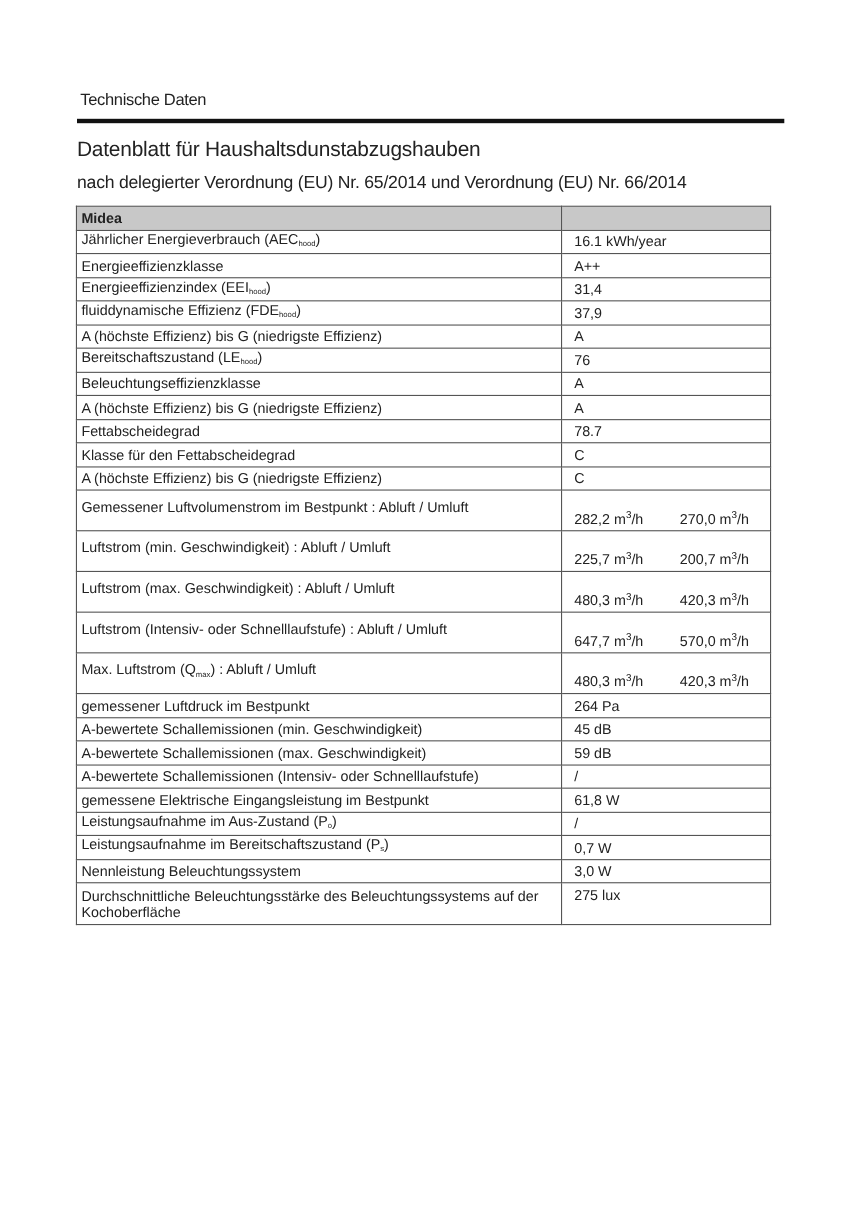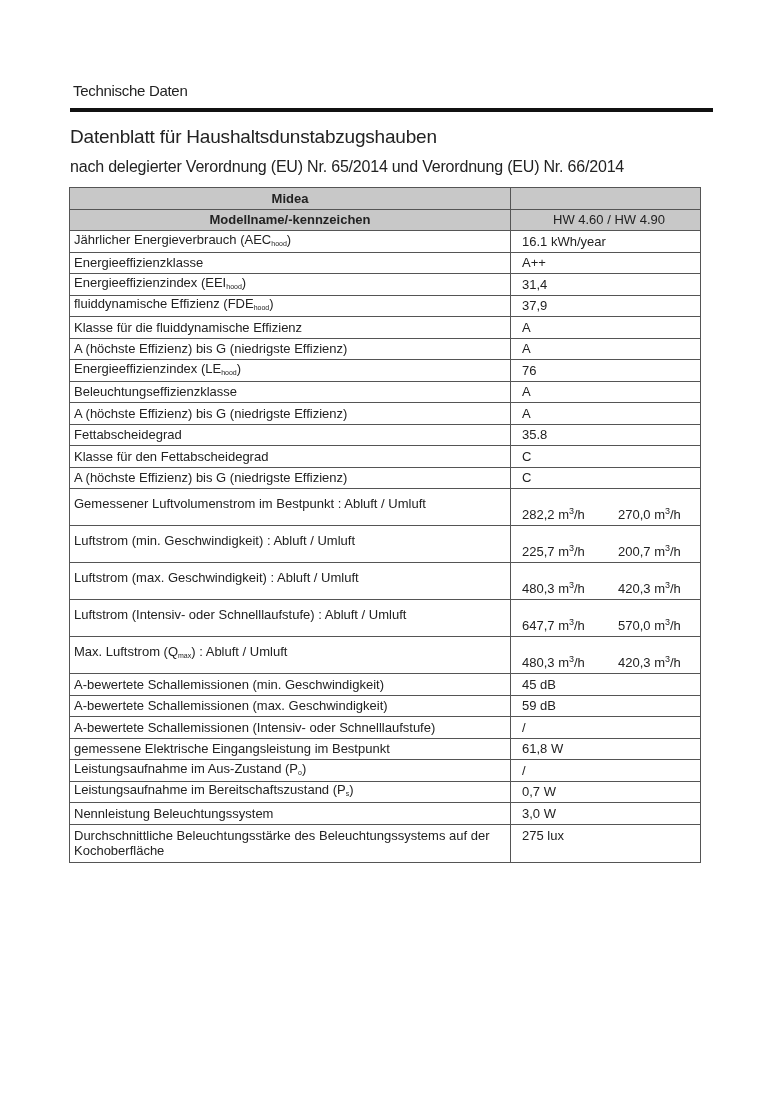--- a/index.html
+++ b/index.html
@@ -8,21 +8,21 @@
   .section-title { position:absolute; left:73px; top:82px; font-size:15px; letter-spacing:-0.3px; color:#222; }
   .rule { position:absolute; left:70px; top:108px; width:643px; height:4px; background:#111; }
   .doc-title { position:absolute; left:70px; top:126px; font-size:19px; font-weight:normal; color:#222; letter-spacing:-0.2px; }
   .doc-subtitle { position:absolute; left:70px; top:158px; font-size:16px; color:#222; letter-spacing:-0.2px; }
   table.spec { position:absolute; left:69px; top:187px; width:631px; border-collapse:collapse;
                font-size:13px; color:#222; table-layout:fixed; }
   table.spec td { border:1px solid #555; padding:0 4px; height:20.5px; vertical-align:middle; line-height:15px; }
   table.spec td.val { padding-left:11px; }
   table.spec col.c1 { width:441px; }
   table.spec col.c2 { width:190px; }
-  tr.hdr td { background:#c8c8c8; font-weight:bold;text-align:center; }
+  tr.hdr td { background:#c8c8c8; font-weight:bold; }
   tr.hdr td.val { font-weight:normal; }
   tr.tall td { height:29px; }
   tr.tall td.lbl { vertical-align:top; padding-top:7px; }
   tr.tall td.val { vertical-align:bottom; padding-bottom:3px; }
   tr.multi td { height:34px; }
   tr.multi td.val { vertical-align:top; padding-top:3px; }
   .v1 { display:inline-block; width:96px; }
   sub { font-size:7px; vertical-align:-2px; }
   sup { font-size:9px; vertical-align:5px; line-height:0; }
 </style>
@@ -37,64 +37,56 @@
 <table class="spec">
   <colgroup>
       <col class="c1">
       <col class="c2">
     </colgroup>
   <tbody>
     <tr class="hdr">
       <td class="lbl">Midea</td>
       <td class="val"></td>
     </tr>
-    <tr class="hdr">
-      <td class="lbl">Modellname/-kennzeichen</td>
-      <td class="val">HW 4.60 / HW 4.90</td>
-    </tr>
 
     <tr>
       <td class="lbl"><span>Jährlicher Energieverbrauch (AEC</span><sub>hood</sub><span>)</span></td>
       <td class="val">16.1 kWh/year</td>
     </tr>
     <tr>
       <td class="lbl">Energieeffizienzklasse</td>
       <td class="val">A++</td>
     </tr>
     <tr>
       <td class="lbl"><span>Energieeffizienzindex (EEI</span><sub>hood</sub><span>)</span></td>
       <td class="val">31,4</td>
     </tr>
     <tr>
       <td class="lbl"><span>fluiddynamische Effizienz (FDE</span><sub>hood</sub><span>)</span></td>
       <td class="val">37,9</td>
     </tr>
     <tr>
-      <td class="lbl">Klasse für die fluiddynamische Effizienz</td>
-      <td class="val">A</td>
-    </tr>
-    <tr>
       <td class="lbl">A (höchste Effizienz) bis G (niedrigste Effizienz)</td>
       <td class="val">A</td>
     </tr>
     <tr>
-      <td class="lbl"><span>Energieeffizienzindex (LE</span><sub>hood</sub><span>)</span></td>
+      <td class="lbl"><span>Bereitschaftszustand (LE</span><sub>hood</sub><span>)</span></td>
       <td class="val">76</td>
     </tr>
     <tr>
       <td class="lbl">Beleuchtungseffizienzklasse</td>
       <td class="val">A</td>
     </tr>
     <tr>
       <td class="lbl">A (höchste Effizienz) bis G (niedrigste Effizienz)</td>
       <td class="val">A</td>
     </tr>
     <tr>
       <td class="lbl">Fettabscheidegrad</td>
-      <td class="val">35.8</td>
+      <td class="val">78.7</td>
     </tr>
     <tr>
       <td class="lbl">Klasse für den Fettabscheidegrad</td>
       <td class="val">C</td>
     </tr>
     <tr>
       <td class="lbl">A (höchste Effizienz) bis G (niedrigste Effizienz)</td>
       <td class="val">C</td>
     </tr>
 
@@ -112,20 +104,24 @@
     </tr>
     <tr class="tall">
       <td class="lbl">Luftstrom (Intensiv- oder Schnelllaufstufe) : Abluft / Umluft</td>
       <td class="val"><span class="v1"><span>647,7 m</span><sup>3</sup><span>/h</span></span><span><span>570,0 m</span><sup>3</sup><span>/h</span></span></td>
     </tr>
     <tr class="tall">
       <td class="lbl"><span>Max. Luftstrom (Q</span><sub>max</sub><span>) : Abluft / Umluft</span></td>
       <td class="val"><span class="v1"><span>480,3 m</span><sup>3</sup><span>/h</span></span><span><span>420,3 m</span><sup>3</sup><span>/h</span></span></td>
     </tr>
 
+    <tr>
+      <td class="lbl">gemessener Luftdruck im Bestpunkt</td>
+      <td class="val">264 Pa</td>
+    </tr>
     <tr>
       <td class="lbl">A-bewertete Schallemissionen (min. Geschwindigkeit)</td>
       <td class="val">45 dB</td>
     </tr>
     <tr>
       <td class="lbl">A-bewertete Schallemissionen (max. Geschwindigkeit)</td>
       <td class="val">59 dB</td>
     </tr>
     <tr>
       <td class="lbl">A-bewertete Schallemissionen (Intensiv- oder Schnelllaufstufe)</td>

